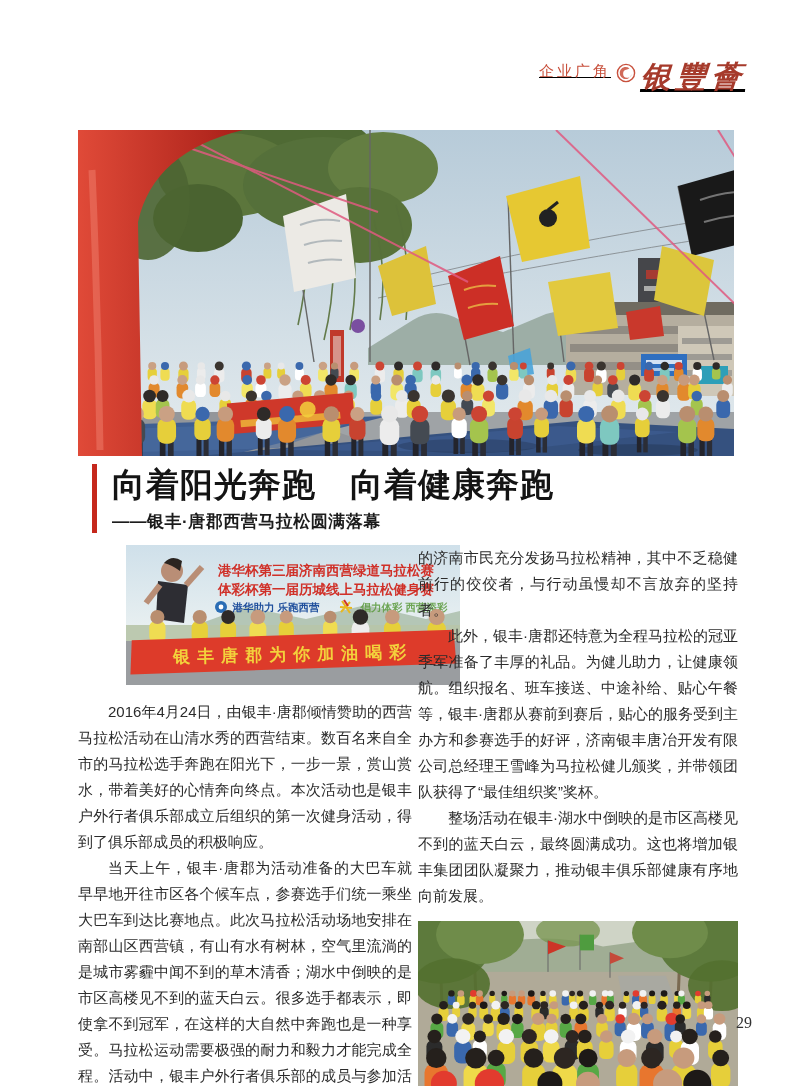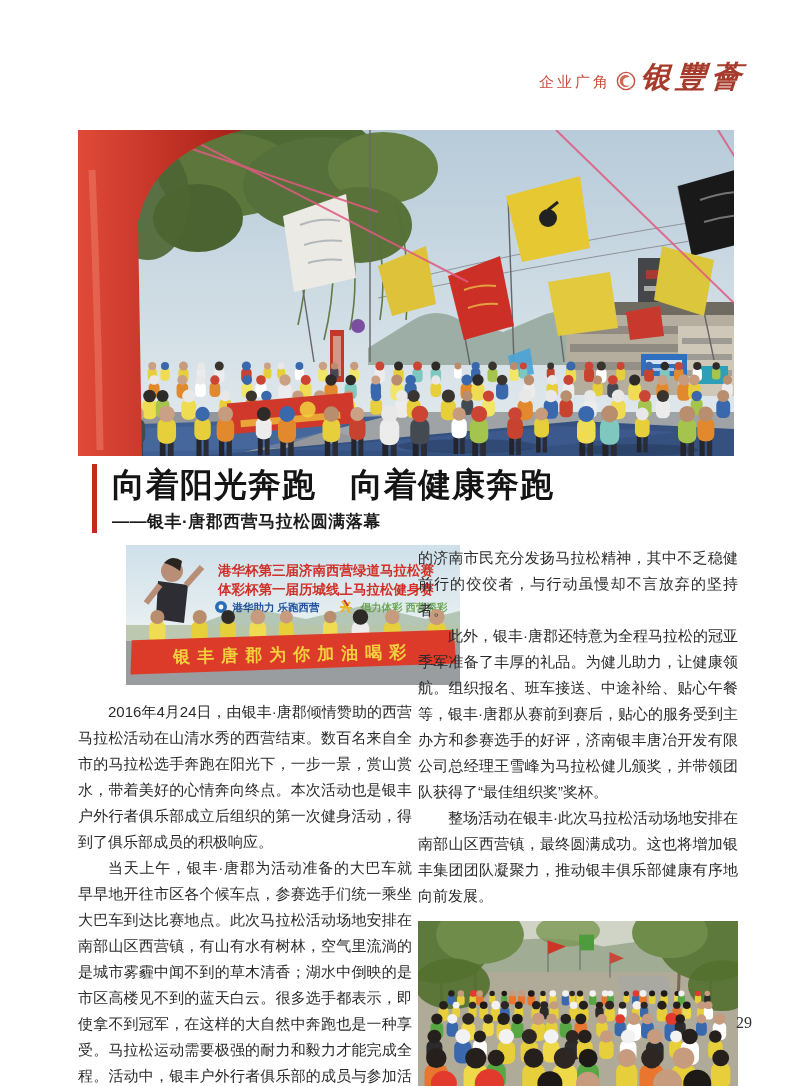--- a/index.html
+++ b/index.html
@@ -3,21 +3,21 @@
 <meta charset="utf-8">
 <style>
   html,body{margin:0;padding:0;}
   body{
     width:800px;height:1086px;position:relative;background:#ffffff;
     font-family:"Liberation Sans",sans-serif;overflow:hidden;
   }
   
   .mag-header{
     position:absolute;top:62px;left:0;width:746px;
-    display:flex;justify-content:flex-end;align-items:flex-end;gap:4px;
+    display:flex;justify-content:flex-end;align-items:flex-start;gap:4px;text-decoration:underline;
   }
   .section-label{font-size:15px;letter-spacing:3px;color:#c8503c;}
   .brand-name{
     font-family:"DejaVu Serif",serif;font-style:italic;font-weight:bold;
     font-size:30px;color:#a63a2b;letter-spacing:5px;line-height:1;
     transform:skewX(-4deg);
   }
   
   .main-photo{position:absolute;left:78px;top:130px;width:656px;height:326px;}
   .main-photo svg{display:block;}
@@ -538,21 +538,21 @@
       </g>
     </svg>
   </div>
   <p>2016年4月24日，由银丰·唐郡倾情赞助的西营马拉松活动在山清水秀的西营结束。数百名来自全市的马拉松选手奔跑在阳光下，一步一景，赏山赏水，带着美好的心情奔向终点。本次活动也是银丰户外行者俱乐部成立后组织的第一次健身活动，得到了俱乐部成员的积极响应。</p>
   <p>当天上午，银丰·唐郡为活动准备的大巴车就早早地开往市区各个候车点，参赛选手们统一乘坐大巴车到达比赛地点。此次马拉松活动场地安排在南部山区西营镇，有山有水有树林，空气里流淌的是城市雾霾中闻不到的草木清香；湖水中倒映的是市区高楼见不到的蓝天白云。很多选手都表示，即使拿不到冠军，在这样的大自然中奔跑也是一种享受。马拉松运动需要极强的耐力和毅力才能完成全程。活动中，银丰户外行者俱乐部的成员与参加活动</p>
 </div>
 
 <div class="col col-right">
   <p class="no-indent">的济南市民充分发扬马拉松精神，其中不乏稳健前行的佼佼者，与行动虽慢却不言放弃的坚持者。</p>
   <p>此外，银丰·唐郡还特意为全程马拉松的冠亚季军准备了丰厚的礼品。为健儿助力，让健康领航。组织报名、班车接送、中途补给、贴心午餐等，银丰·唐郡从赛前到赛后，贴心的服务受到主办方和参赛选手的好评，济南银丰唐冶开发有限公司总经理王雪峰为马拉松健儿颁奖，并带领团队获得了“最佳组织奖”奖杯。</p>
-  <p>整场活动在银丰·此次马拉松活动场地安排在南部山区西营镇，最终圆满成功。这也将增加银丰集团团队凝聚力，推动银丰俱乐部健康有序地向前发展。</p>
+  <p>整场活动在银丰·湖水中倒映的是市区高楼见不到的蓝天白云，最终圆满成功。这也将增加银丰集团团队凝聚力，推动银丰俱乐部健康有序地向前发展。</p>
   <div class="photo-bottom">
     <svg width="320" height="186" viewBox="0 0 320 190" preserveAspectRatio="none">
       <rect width="320" height="190" fill="#cfd4c6"></rect>
       <path d="M40,36 Q110,6 185,26 L255,16 L320,34 L320,60 L0,60 L0,44 Z" fill="#9aa88e" opacity="0.9"></path>
       <rect x="0" y="52" width="320" height="138" fill="#b0aa98"></rect>
       <polygon points="200,56 248,56 268,112 212,120" fill="#a8a8a2" opacity="0.9"></polygon>
 
       <g>
         <line x1="22" y1="34" x2="24" y2="86" stroke="#7a6a50" stroke-width="3"></line>
         <line x1="56" y1="30" x2="58" y2="80" stroke="#7a6a50" stroke-width="3"></line>

